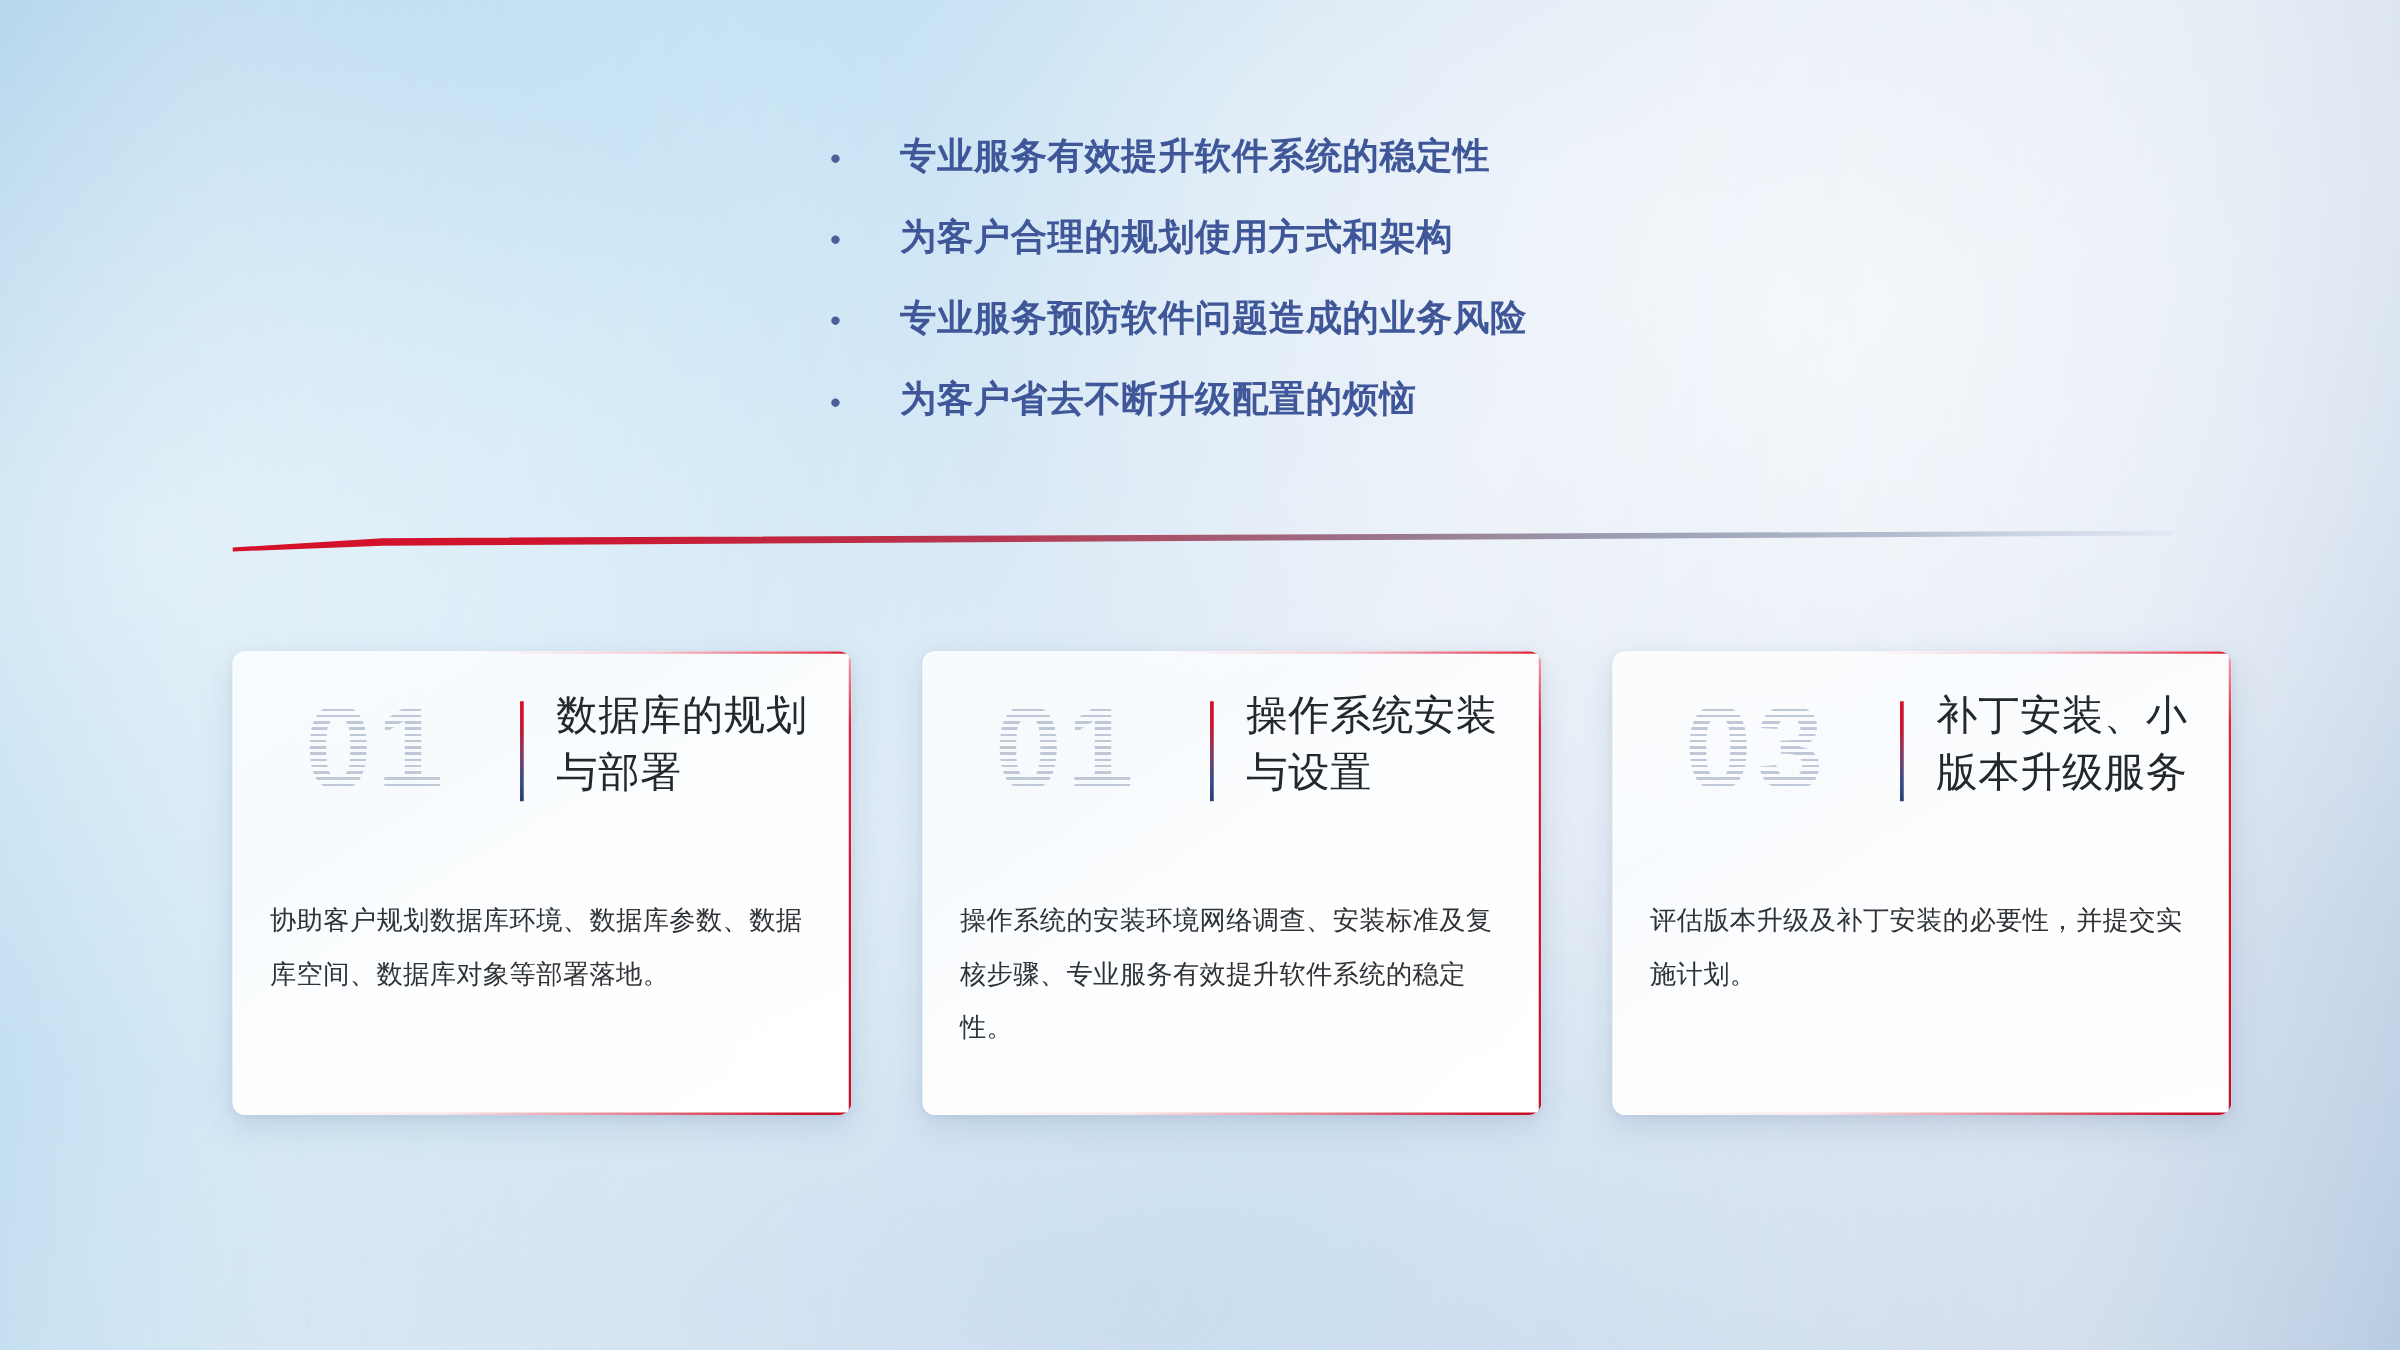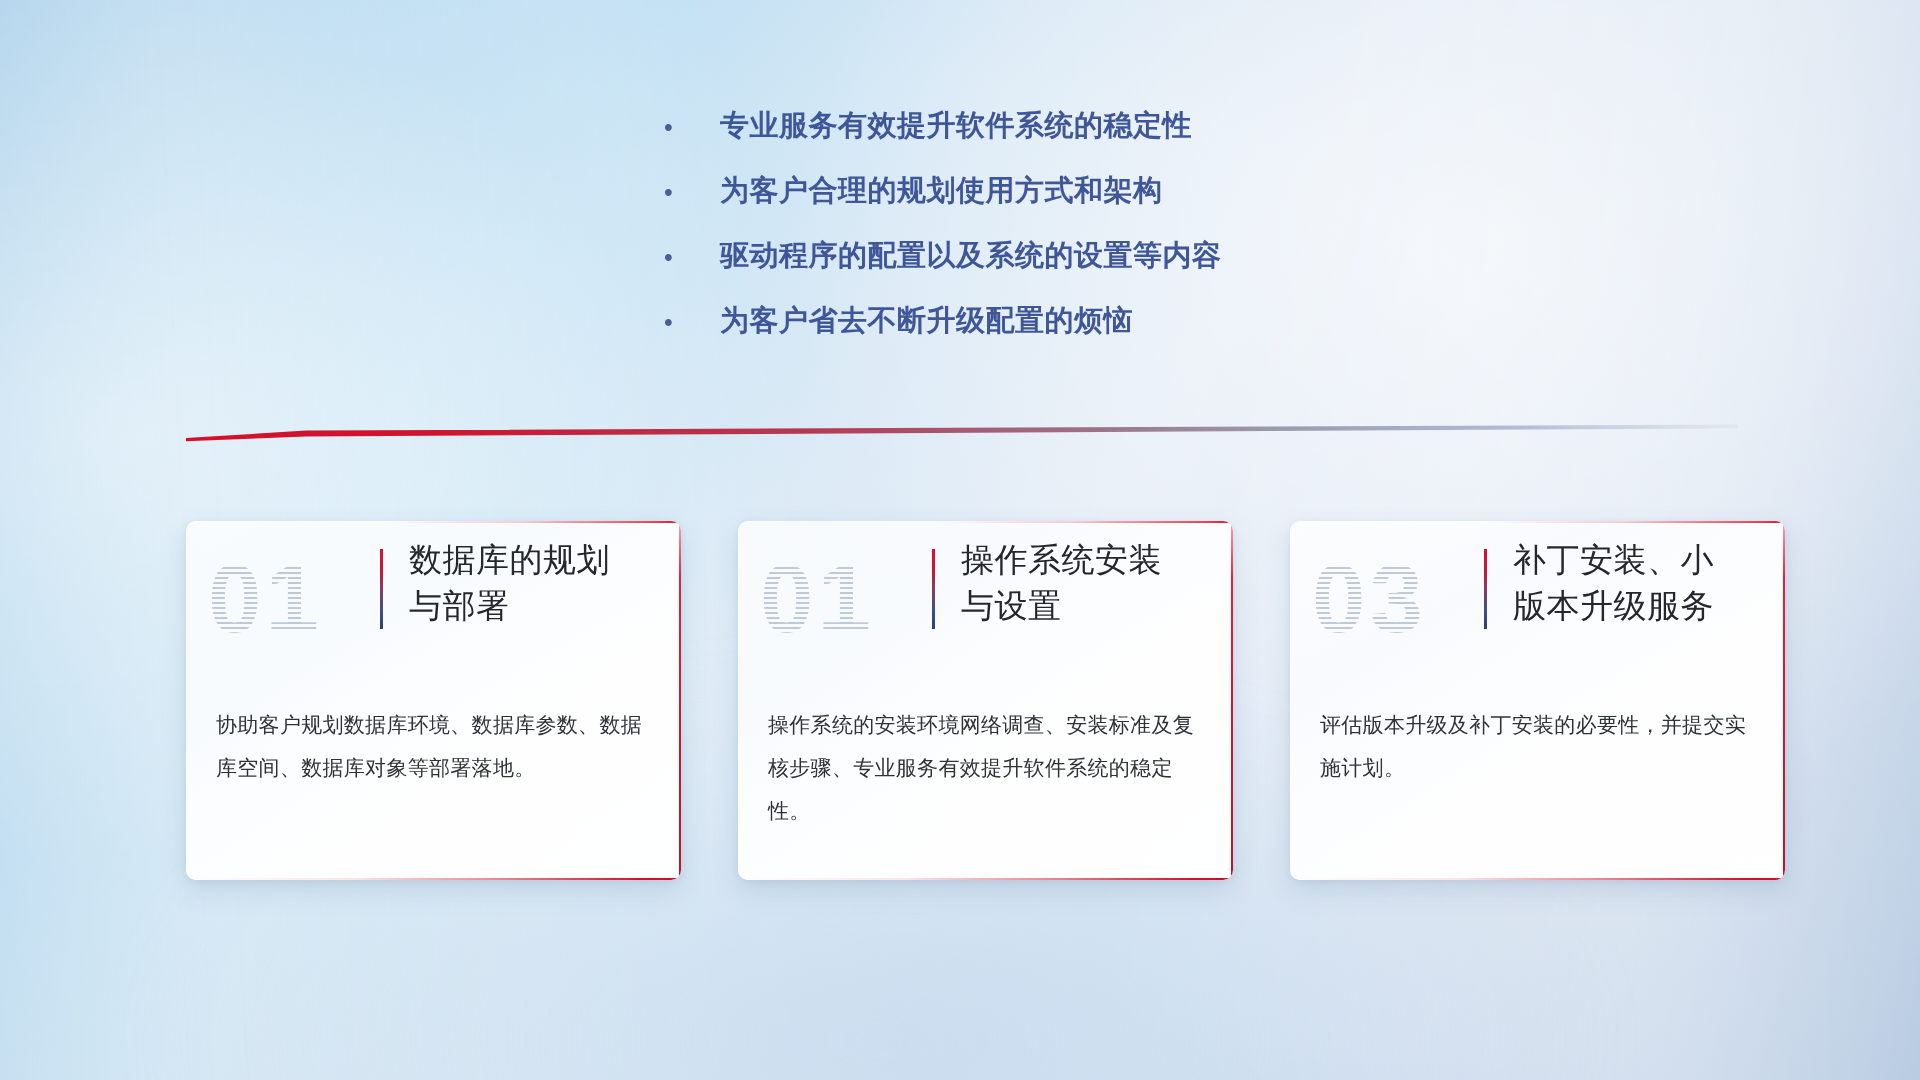--- a/index.html
+++ b/index.html
@@ -159,23 +159,24 @@
     height: 2px;
     width: 100%;
     background: linear-gradient(90deg, rgba(255,255,255,0.0) 0%, rgba(255,255,255,0.0) 40%, rgba(232,120,140,0.38) 68%, rgba(224,32,58,0.85) 95%, #d4162f 100%);
     z-index: 5;
     border-top-right-radius: 10px;
   }
 
   .card-head {
     position: relative;
     height: 142px;
-    padding: 16px 28px 0 0;
+    padding: 28px 28px 0 0;
     display: flex;
     align-items: flex-start;
+    margin-left: 36px;
   }
   
   .card-num {
     position: absolute;
     left: 22px;
     top: 26px;
     width: 165px;
     height: 104px;
     font-size: 96px;
     font-weight: 700;
@@ -242,21 +243,21 @@
       <span class="bullet-text">专业服务有效提升软件系统的稳定性</span>
     </div>
 
     <div class="bullet-row">
       <span class="bullet-dot">•</span>
       <span class="bullet-text">为客户合理的规划使用方式和架构</span>
     </div>
 
     <div class="bullet-row">
       <span class="bullet-dot">•</span>
-      <span class="bullet-text">驱动程序的配置以及系统的设置等内容</span>
+      <span class="bullet-text">专业服务预防软件问题造成的业务风险</span>
     </div>
 
     <div class="bullet-row">
       <span class="bullet-dot">•</span>
       <span class="bullet-text">为客户省去不断升级配置的烦恼</span>
     </div>
 
   </div>
 
   <div id="divider-wrap">

